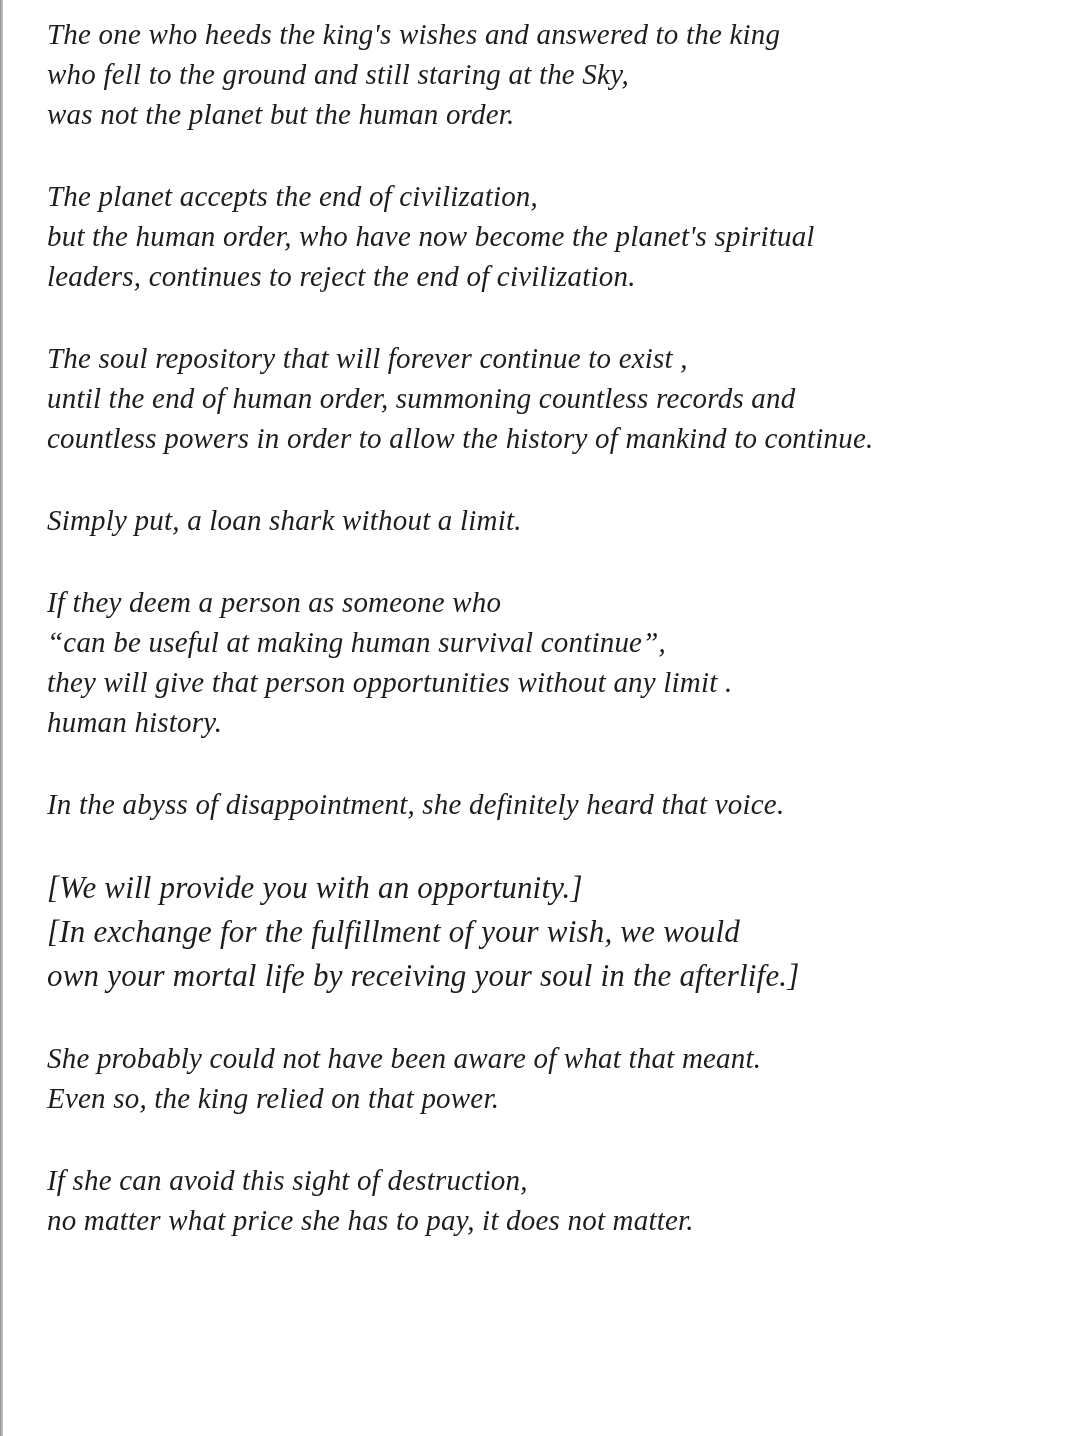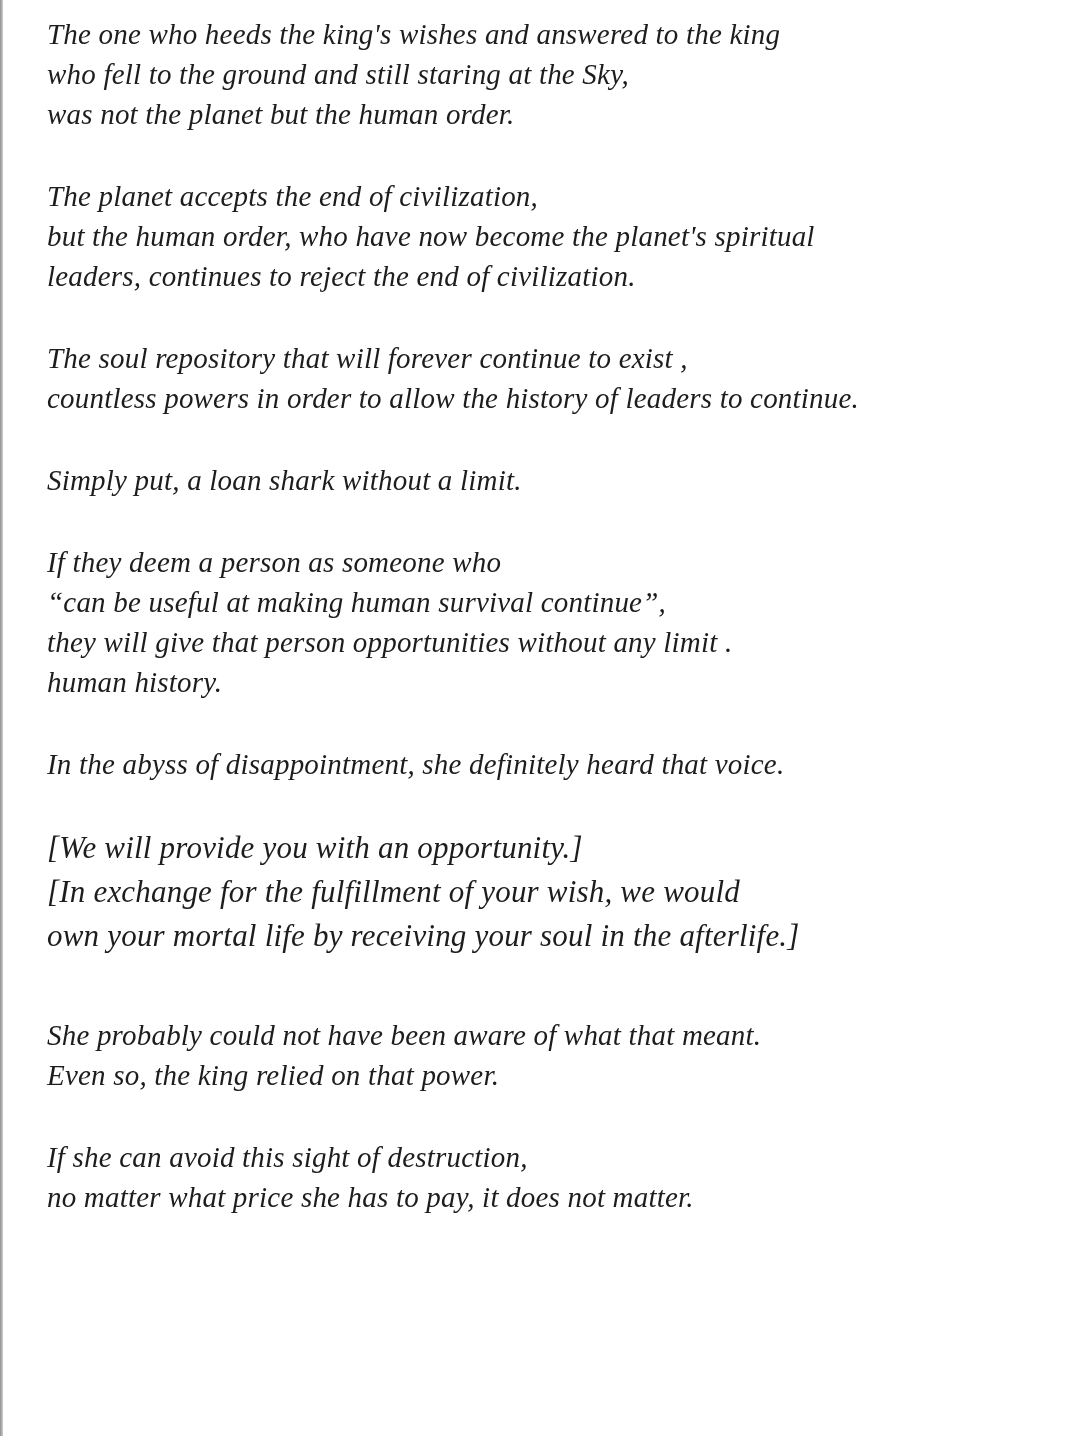--- a/index.html
+++ b/index.html
@@ -32,21 +32,21 @@
   .paragraph {
     margin: 0 0 42px 0;
     font-size: 29px;
     line-height: 40px;
     letter-spacing: 0.2px;
   }
   .paragraph.italic {
     font-style: italic;
     font-size: 31px;
     line-height: 44px;
-    margin-bottom: 57px;
+    margin-bottom: 40px;
   }
   .line {
     white-space: pre;
     font-style: italic;
   }
 </style>
 </head>
 <body>
 
 <div class="page-left-edge"></div>
@@ -57,21 +57,22 @@
       <div class="line">who fell to the ground and still staring at the Sky,</div>
       <div class="line">was not the planet but the human order.</div>
     </div>
     <div class="paragraph">
       <div class="line">The planet accepts the end of civilization,</div>
       <div class="line">but the human order, who have now become the planet's spiritual</div>
       <div class="line">leaders, continues to reject the end of civilization.</div>
     </div>
     <div class="paragraph">
       <div class="line">The soul repository that will forever continue to exist ,</div>
-      <div class="line">countless powers in order to allow the history of leaders to continue.</div>
+      <div class="line">until the end of human order, summoning countless records and</div>
+      <div class="line">countless powers in order to allow the history of mankind to continue.</div>
     </div>
     <div class="paragraph">
       <div class="line">Simply put, a loan shark without a limit.</div>
     </div>
     <div class="paragraph">
       <div class="line">If they deem a person as someone who</div>
       <div class="line">“can be useful at making human survival continue”,</div>
       <div class="line">they will give that person opportunities without any limit .</div>
       <div class="line">human history.</div>
     </div>

